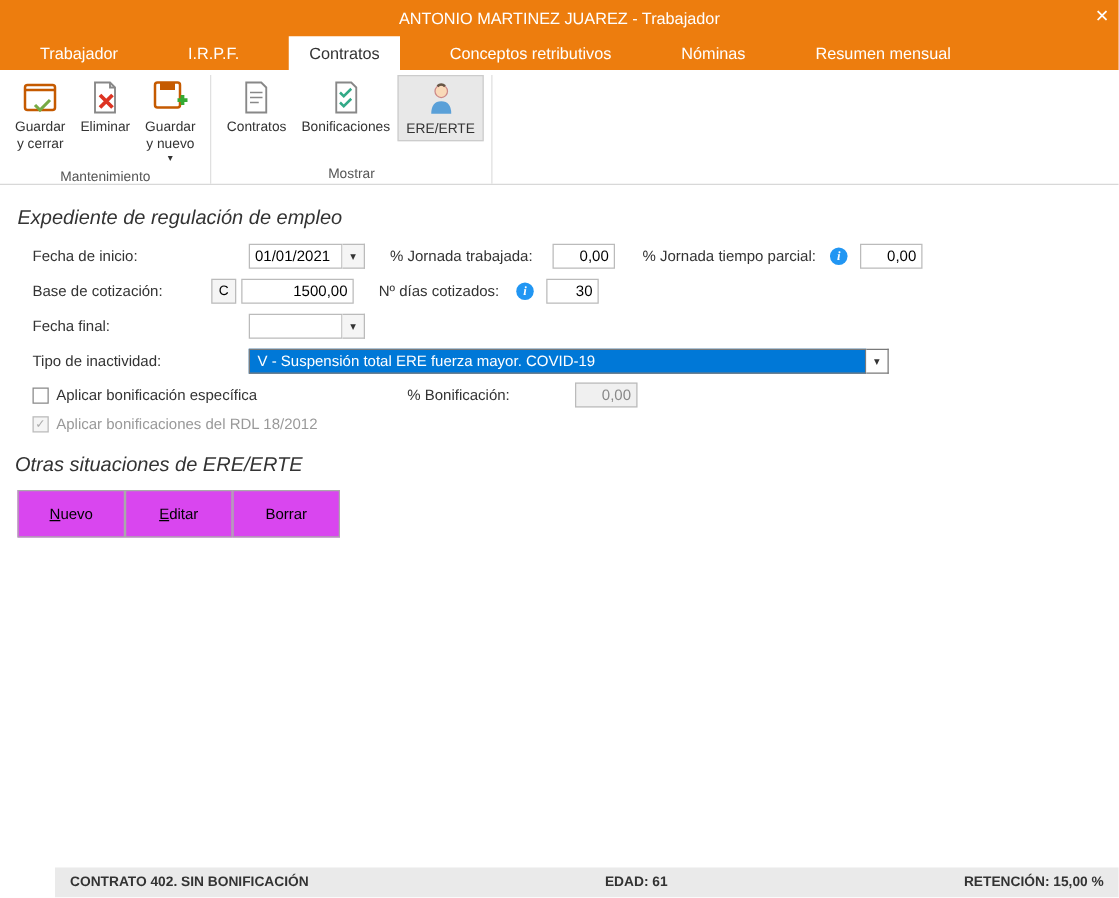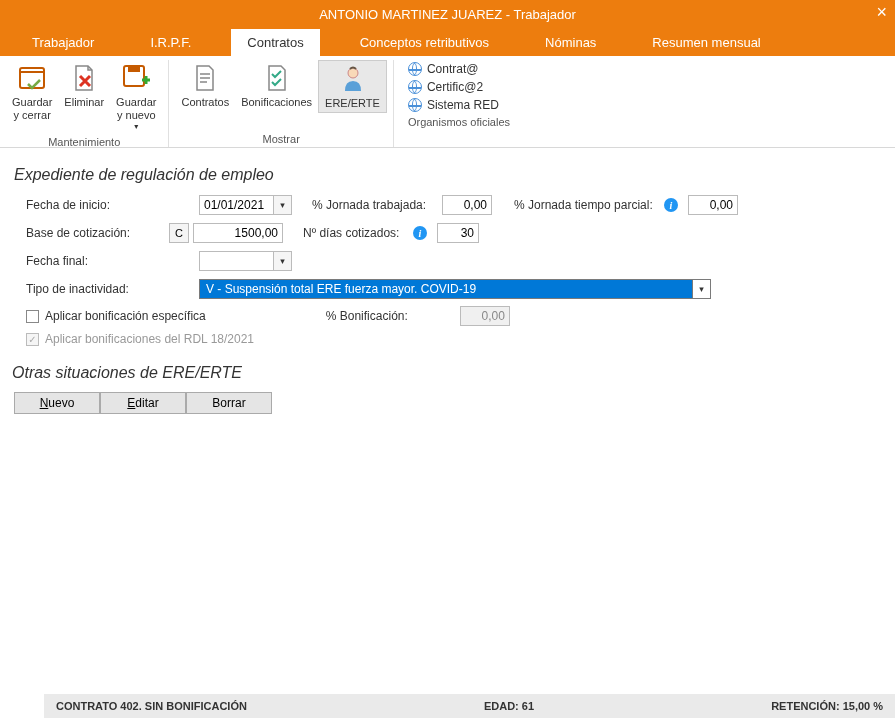--- a/index.html
+++ b/index.html
@@ -45,21 +45,21 @@
 .checkbox.disabled { border-color: #bbb; color: #aaa; background: #f5f5f5; }
 .disabled-text { color: #999; }
 
 .table-wrap { margin: 8px 14px 0 14px; }
 .grid { border: 1px solid #aaa; height: 225px; background: #fff; }
 .grid-head { display: flex; border-bottom: 1px solid #aaa; height: 30px; }
 .grid-col { border-right: 1px solid #ccc; padding: 6px 8px; font-size: 12px; display: flex; align-items: center; }
 .grid-col:last-child { border-right: none; flex: 1; }
 
 .btn-row { display: flex; margin-top: 8px; }
-.action-btn { width: 86px; height: 22px; border: 1px solid #aaa; background: #e5e5e5; font-size: 12px; cursor: pointer; }
+.action-btn { width: 86px; height: 38px; border: 1px solid #aaa; background: #d946ef; font-size: 12px; cursor: pointer; }
 .action-btn .u { text-decoration: underline; }
 
 .statusbar { position: absolute; bottom: 0; left: 0; right: 0; height: 24px; background: #eaeaea; display: flex; align-items: center; padding: 0 12px; font-size: 11px; font-weight: bold; margin-left: 44px; }
 .statusbar .spacer { flex: 1; }
 .statusbar .mid { margin: 0 60px; }
 </style>
 </head>
 <body>
 
 <div class="titlebar">
@@ -129,37 +129,20 @@
             <circle cx="16" cy="10" r="5" fill="#f9d9b8" stroke="#c88" stroke-width="1"></circle>
             <path d="M13 6 q3 -3 6 0" stroke="#654" stroke-width="2" fill="none"></path>
             <path d="M8 28 q0 -10 8 -10 q8 0 8 10 z" fill="#5aa0d8"></path>
           </svg>
         <span>ERE/ERTE</span>
       </div>
     </div>
     <div class="ribbon-group-label">Mostrar</div>
   </div>
 
-  <div class="ribbon-group" style="border-right:none">
-    <div class="ribbon-links">
-      <div class="ribbon-link">
-          <span class="globe"></span>
-          <span>Contrat@</span>
-        </div>
-      <div class="ribbon-link">
-          <span class="globe"></span>
-          <span>Certific@2</span>
-        </div>
-      <div class="ribbon-link">
-          <span class="globe"></span>
-          <span>Sistema RED</span>
-        </div>
-    </div>
-    <div class="ribbon-group-label" style="text-align:left; padding-left:8px">Organismos oficiales</div>
-  </div>
 </div>
 
 <div class="content">
   <div class="section-title">Expediente de regulación de empleo</div>
 
   <div class="form-row">
     <div class="form-label">Fecha de inicio:</div>
     <div style="width:30px"></div>
     <div class="combo-wrap">
       <input class="combo-input" style="width: 75px;" value="01/01/2021">
@@ -209,21 +192,21 @@
     <span class="checkbox"></span>
     <span>Aplicar bonificación específica</span>
     <div style="width:108px"></div>
     <span>% Bonificación:</span>
     <div style="width:40px"></div>
     <input class="text-input" style="width: 50px; background: rgb(240, 240, 240); color: rgb(136, 136, 136);" disabled="" value="0,00">
   </div>
 
   <div class="checkbox-row">
     <span class="checkbox disabled">✓</span>
-    <span class="disabled-text">Aplicar bonificaciones del RDL 18/2021</span>
+    <span class="disabled-text">Aplicar bonificaciones del RDL 18/2012</span>
   </div>
 
   <div style="height:12px"></div>
   <div class="section-title" style="margin-left:-2px">Otras situaciones de ERE/ERTE</div>
 </div>
 
 <div class="table-wrap">
   <div class="btn-row">
     <button class="action-btn"><span class="u">N</span><span>uevo</span></button>
     <button class="action-btn"><span class="u">E</span><span>ditar</span></button>

